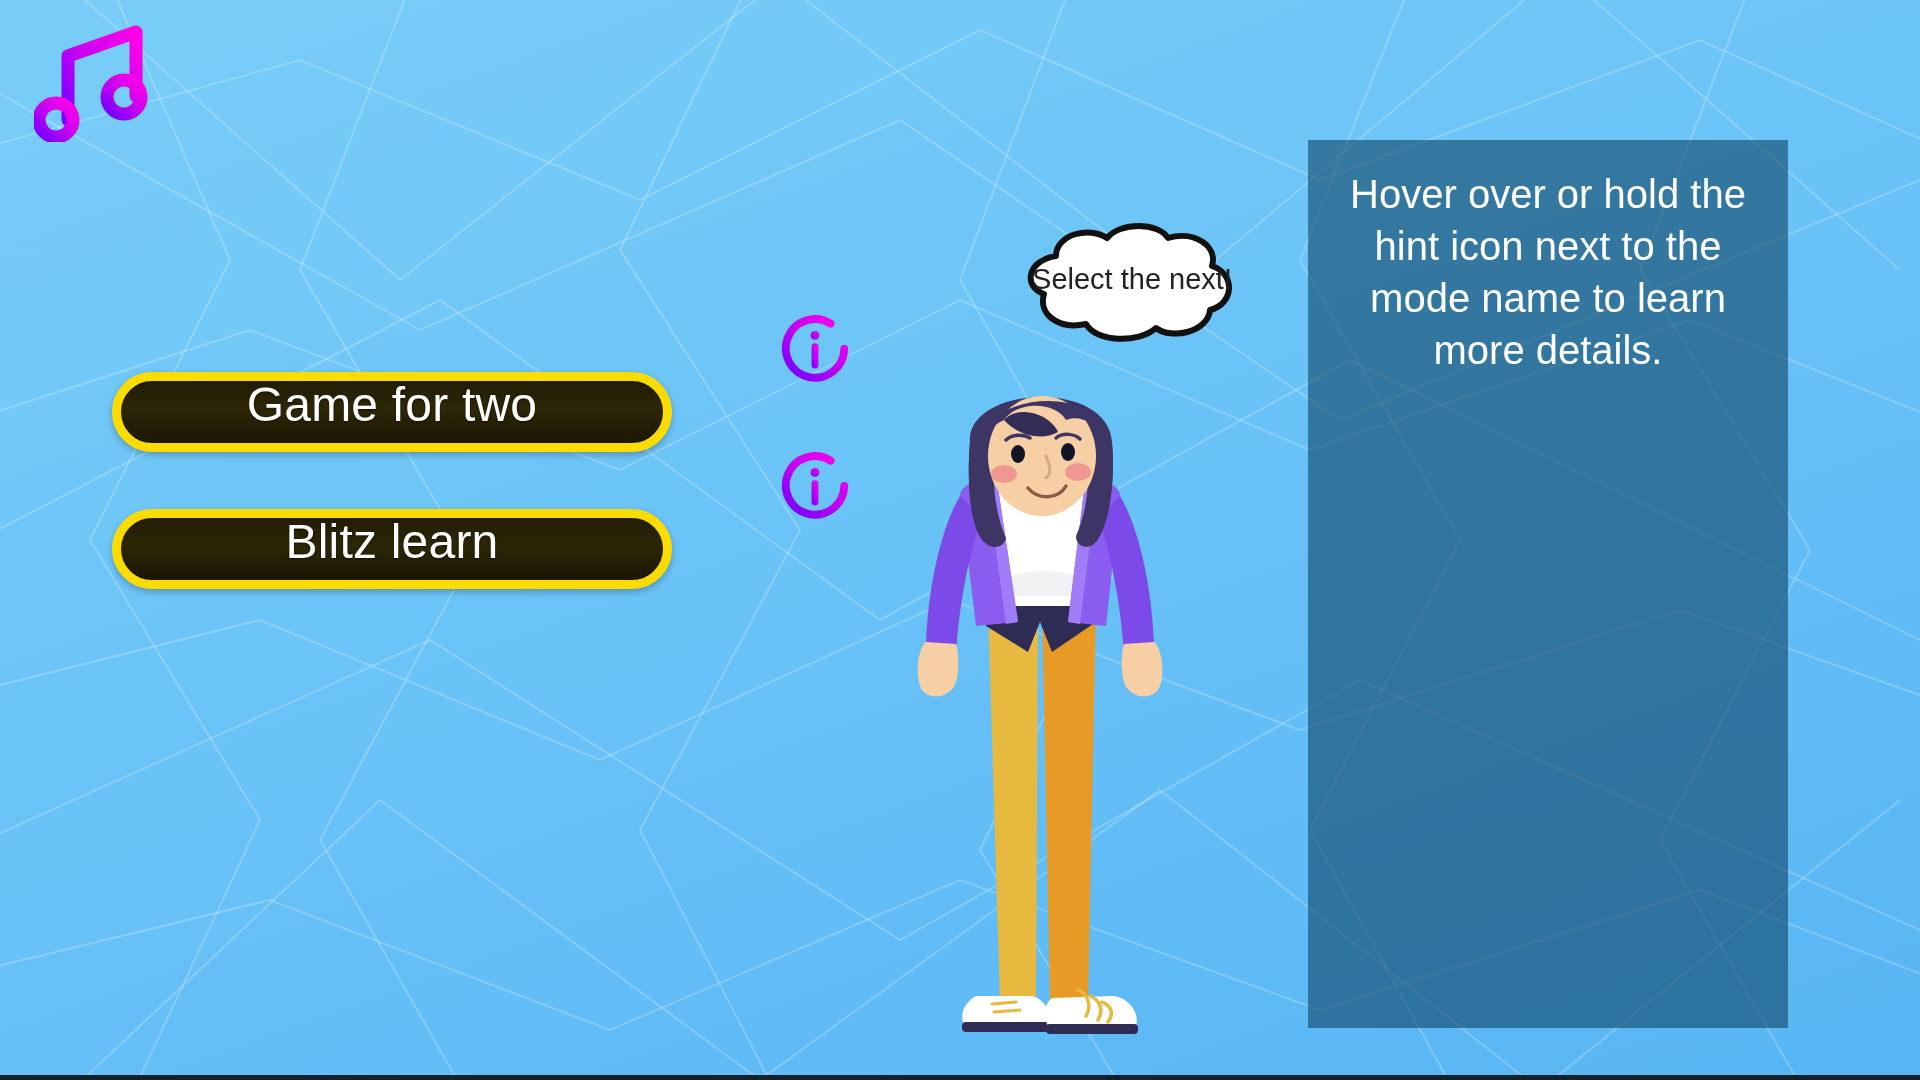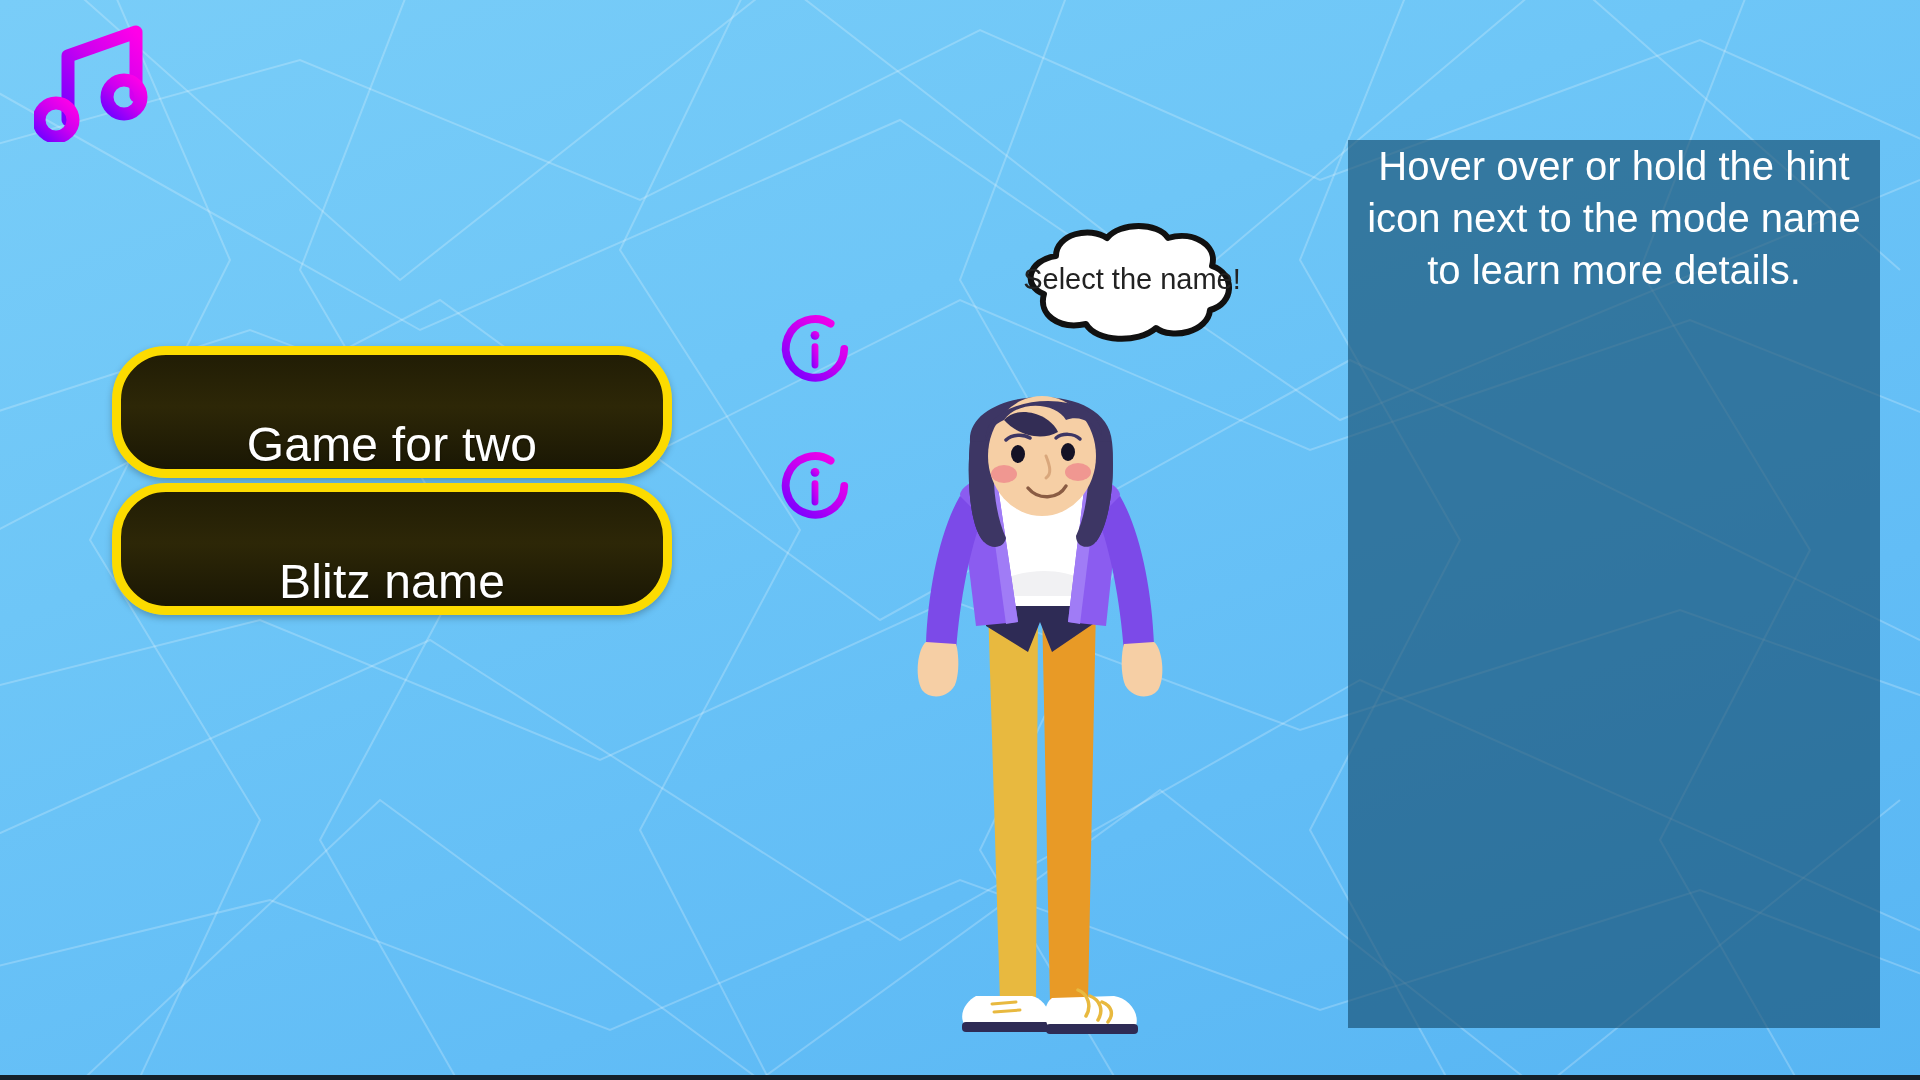--- a/index.html
+++ b/index.html
@@ -37,25 +37,25 @@
     width:580px;
   }
   .mode-row {
     position:relative;
     display:flex; align-items:center;
     margin-bottom:29px;
     height:108px;
   }
   .mode-btn {
     position:relative;
-    width:560px; height:132px;
+    width:560px; height:80px;
     border-radius:54px;
     background:linear-gradient(180deg,#211d05 0%,#2d2707 45%,#1a1704 100%);
     border:9px solid #fcdb00;
-    display:flex; align-items:flex-end; justify-content:center;
+    display:flex; align-items:flex-start; justify-content:center;
     cursor:pointer;
     box-shadow:0 3px 7px rgba(0,0,0,0.25);
   }
   .mode-btn-label {
     color:#ffffff;
     font-size:48px;
     font-weight:400;
     letter-spacing:0.2px;
     line-height:1;
     text-shadow:0 1px 2px rgba(0,0,0,0.55);
@@ -89,24 +89,24 @@
   
   #character {
     position:absolute;
     left:900px; top:390px;
     width:280px; height:690px;
   }
 
   
   #hint-panel {
     position:absolute;
-    left:1348px; top:140px;
-    width:532px; height:888px;
+    left:1308px; top:140px;
+    width:480px; height:888px;
     background:rgba(18,72,106,0.62);
-    padding:0 18px 0 18px;
+    padding:28px 18px 0 18px;
   }
   #hint-text {
     color:#ffffff;
     font-size:40px;
     line-height:1.30;
     text-align:center;
     font-weight:400;
   }
 
   
@@ -172,21 +172,21 @@
           </linearGradient>
         </defs>
         <path d="M 56 14 A 30 30 0 1 0 70 40" fill="none" stroke="url(#infoGrad0)" stroke-width="8" stroke-linecap="round"></path>
         <circle cx="40" cy="26" r="4.5" fill="url(#infoGrad0)"></circle>
         <rect x="36.5" y="34" width="7" height="26" rx="3.5" fill="url(#infoGrad0)"></rect>
       </svg>
     </div>
 
     <div class="mode-row">
       <button class="mode-btn">
-        <span class="mode-btn-label">Blitz name</span>
+        <span class="mode-btn-label">Blitz learn</span>
       </button>
       <svg class="info-icon i1" viewBox="0 0 80 80">
         <defs>
           <linearGradient id="infoGrad1" x1="1" y1="0" x2="0.15" y2="1">
             <stop offset="0%" stop-color="#ff00e8"></stop>
             <stop offset="55%" stop-color="#c000f2"></stop>
             <stop offset="100%" stop-color="#7a00ff"></stop>
           </linearGradient>
         </defs>
         <path d="M 56 14 A 30 30 0 1 0 70 40" fill="none" stroke="url(#infoGrad1)" stroke-width="8" stroke-linecap="round"></path>
@@ -204,21 +204,21 @@
                C 44 12, 78 4, 95 16
                C 108 0, 146 0, 156 16
                C 182 8, 206 24, 200 44
                C 224 52, 222 82, 198 88
                C 196 110, 160 118, 144 106
                C 126 122, 84 120, 74 102
                C 46 108, 26 92, 32 72
                C 10 64, 16 38, 44 34 Z"></path>
     </g>
   </svg>
-  <div id="speech-text">Select the name!</div>
+  <div id="speech-text">Select the next!</div>
 
   <svg id="character" viewBox="0 0 280 690">
 
     <path d="M 88 215 L 138 215 L 136 612 L 100 612 Z" fill="#e8b93f"></path>
     <path d="M 142 215 L 196 215 L 188 612 L 150 612 Z" fill="#e89a26"></path>
 
     <path d="M 86 208 L 196 208 L 196 232 L 152 262 L 140 232 L 128 262 L 86 236 Z" fill="#2e2b55"></path>
 
     <path d="M 92 96 L 190 96 L 196 216 L 86 216 Z" fill="#ffffff"></path>
     <path d="M 100 190 C 130 178, 160 178, 184 190 L 186 206 L 98 206 Z" fill="#f1f1f3"></path>

